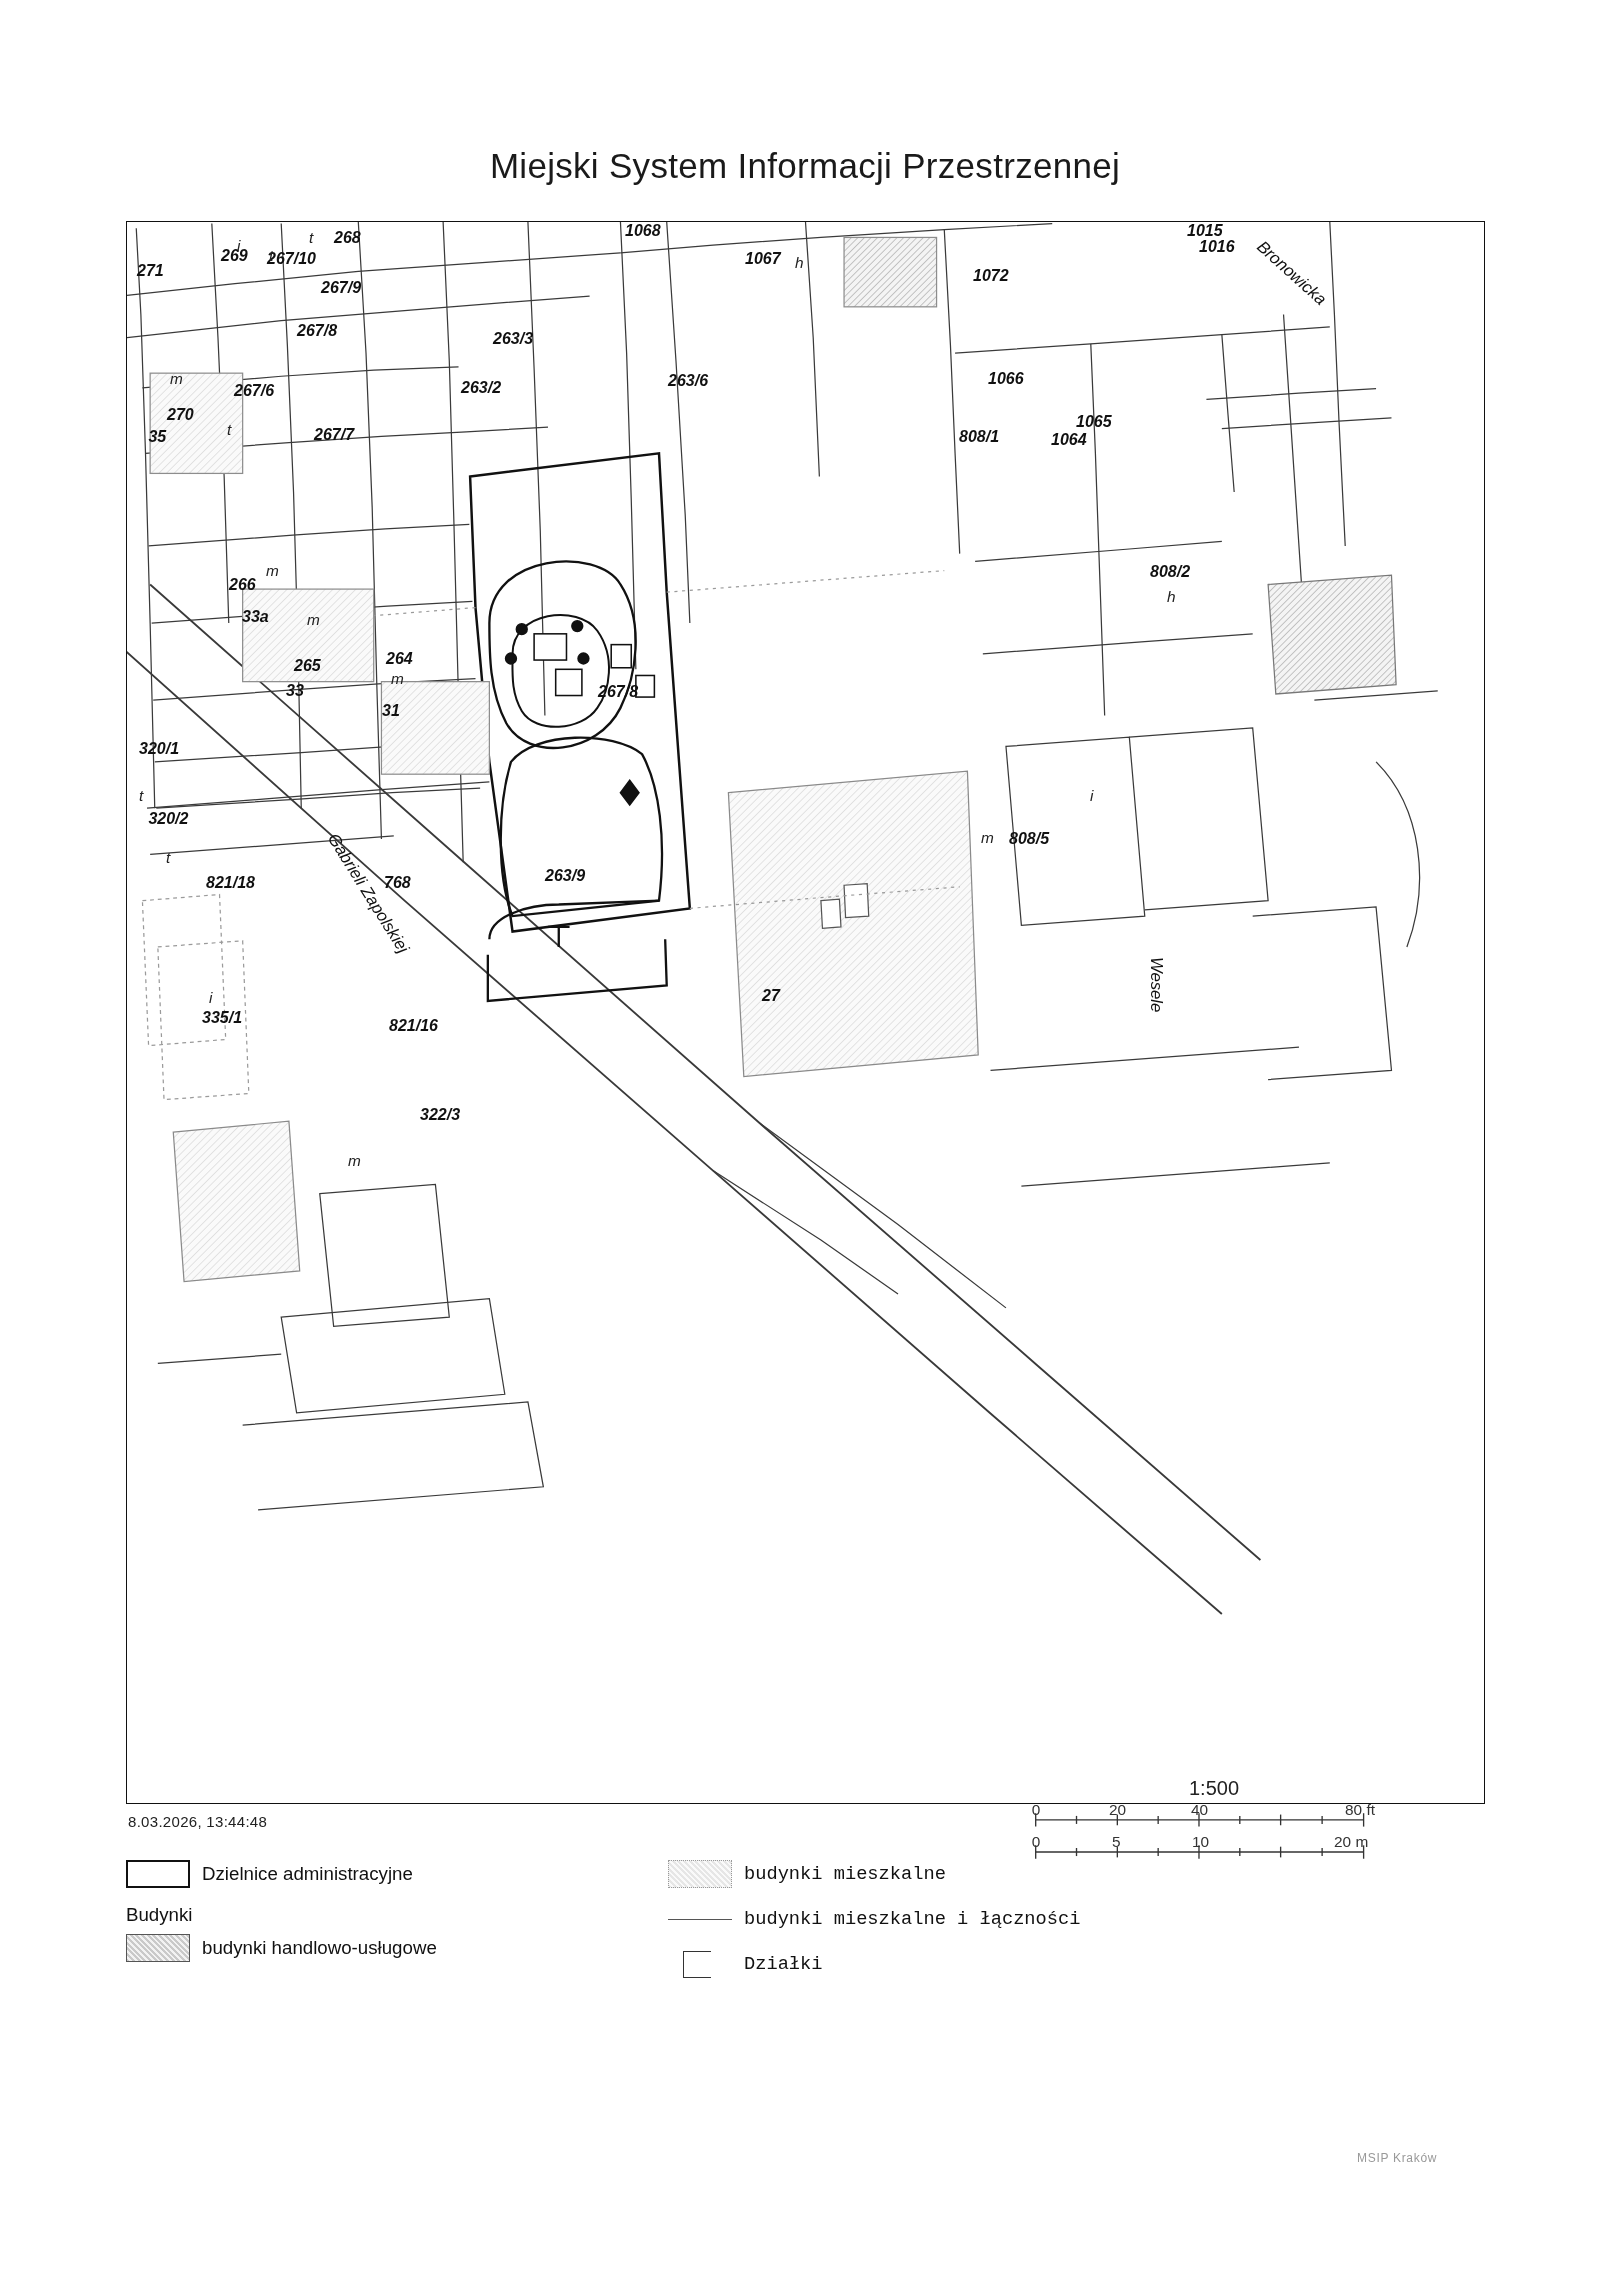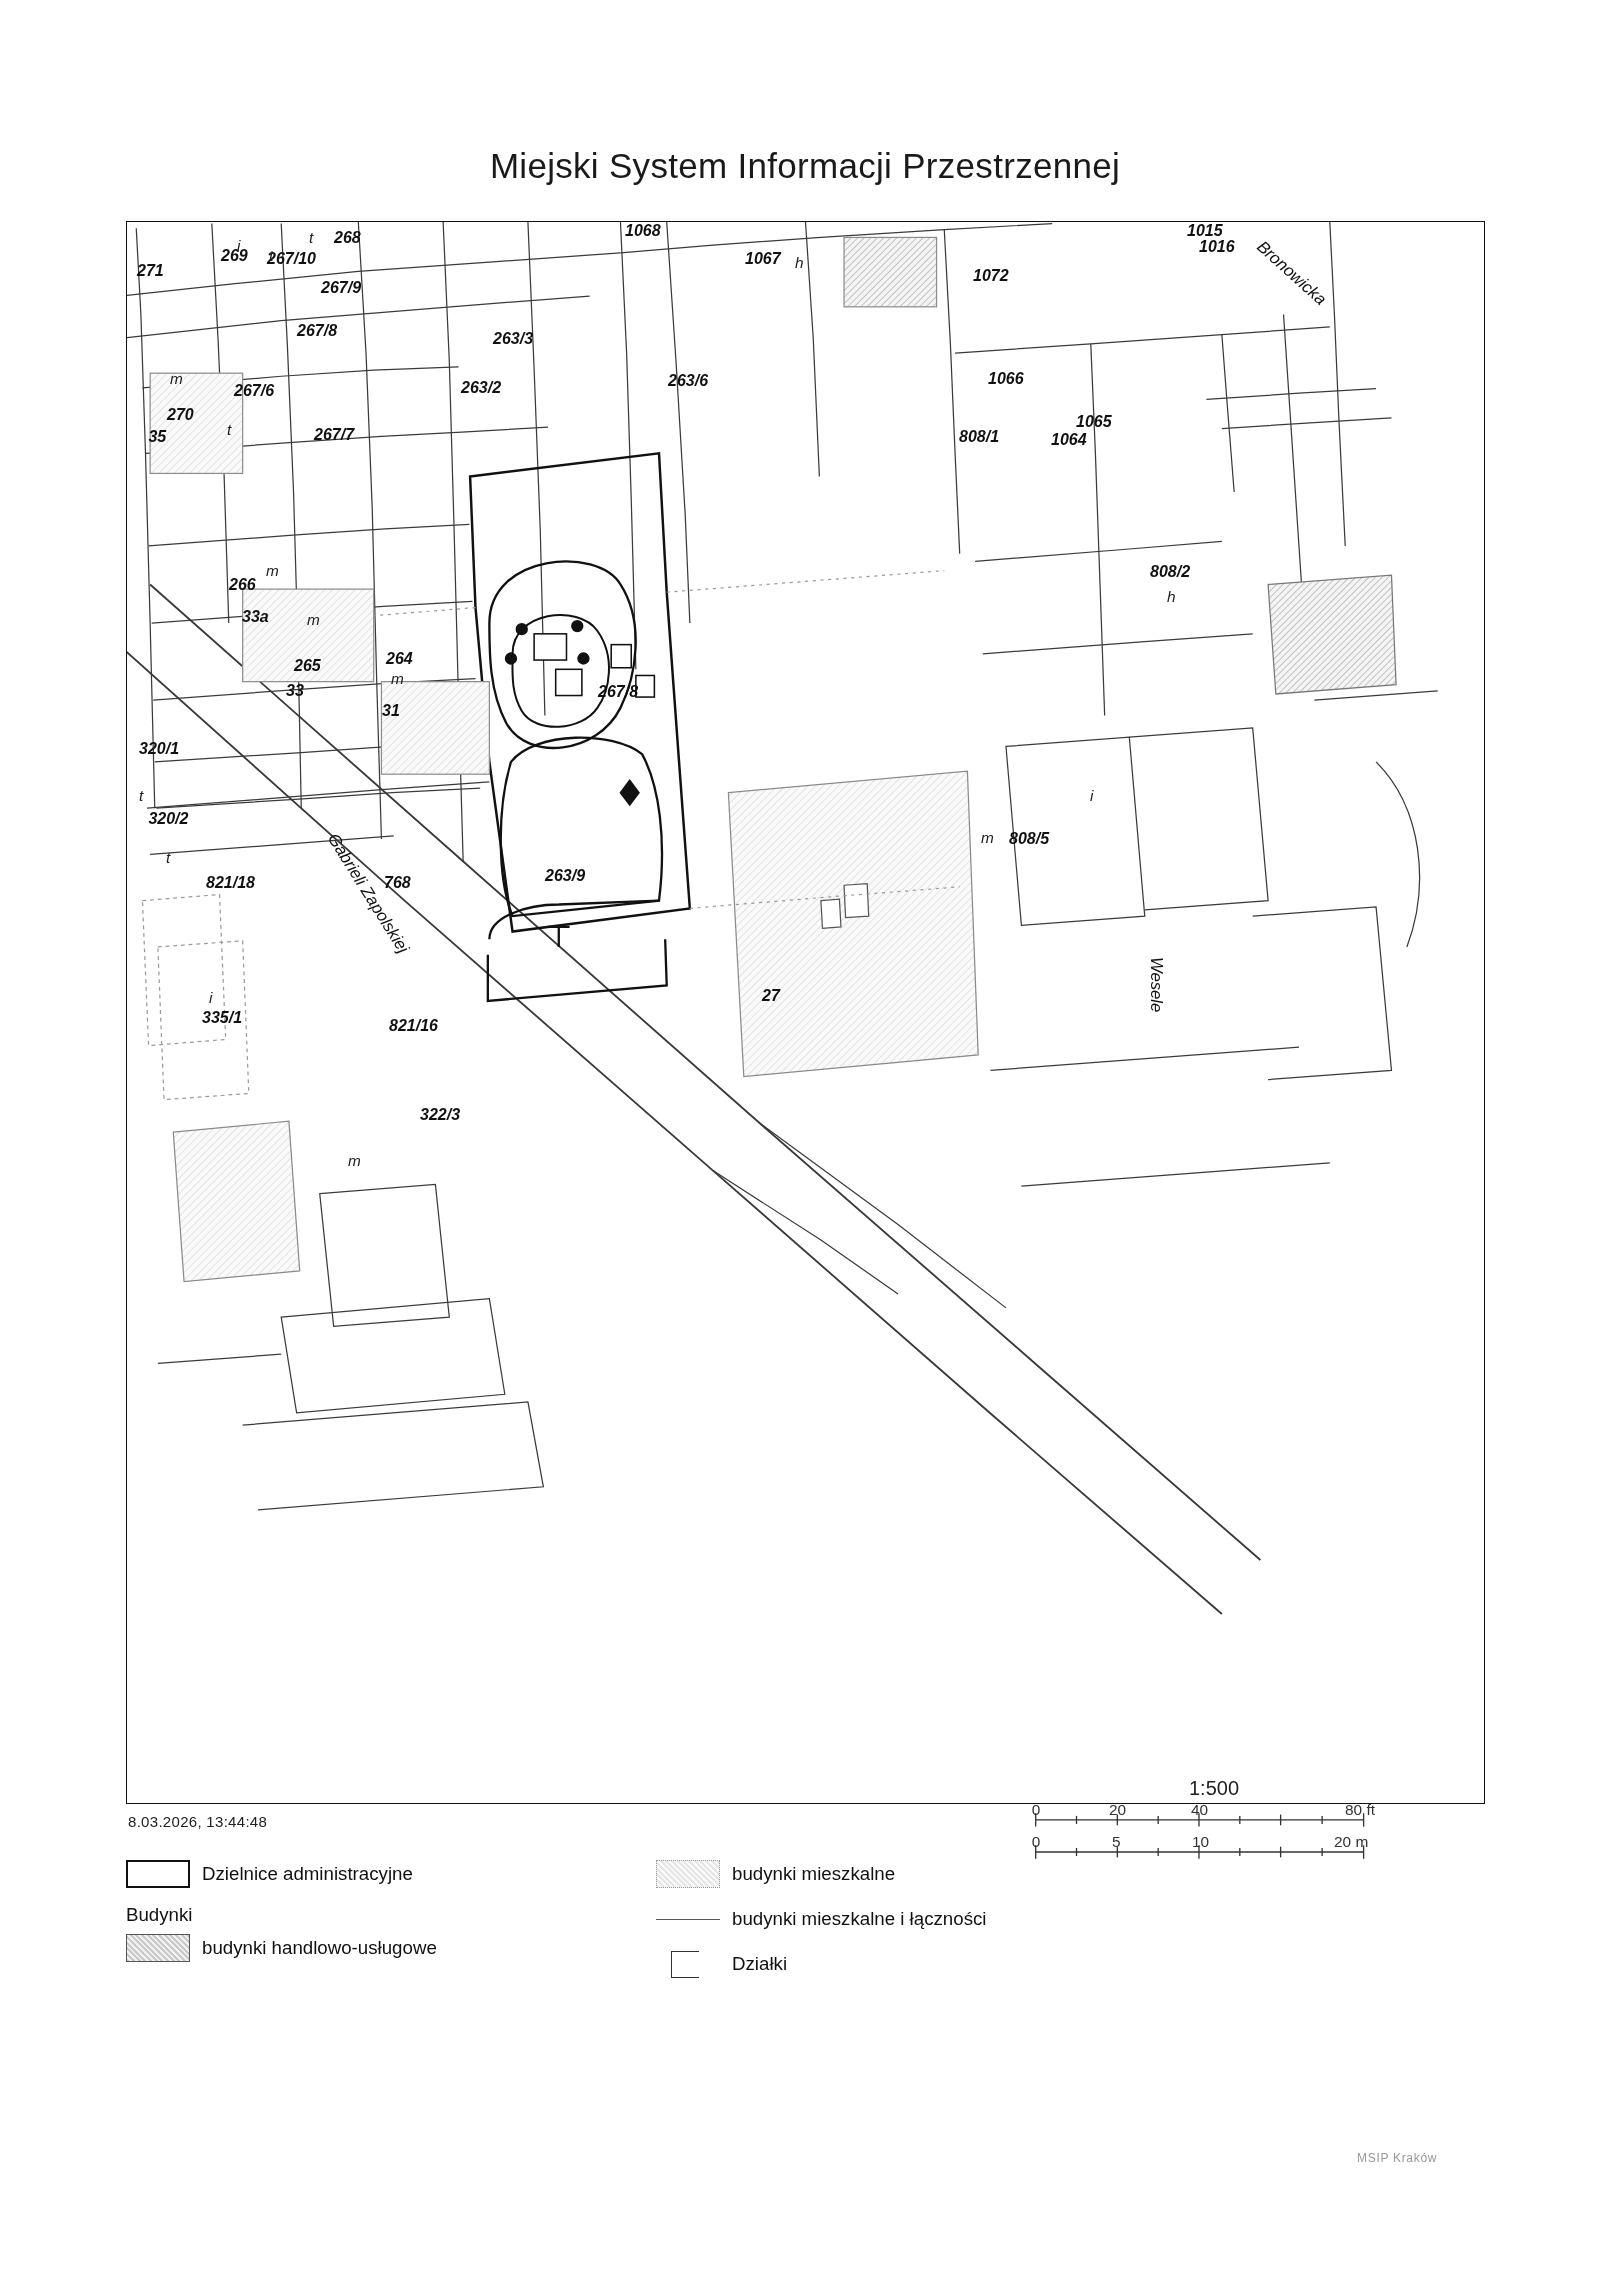--- a/index.html
+++ b/index.html
@@ -86,21 +86,21 @@
     position: absolute;
     left: 126px;
     top: 1855px;
     width: 969px;
   }
   .legend-col {
     position: absolute;
     top: 0;
   }
   .legend-col.left { left: 0; width: 468px; }
-  .legend-col.right { left: 530px; width: 414px; }
+  .legend-col.right { left: 542px; width: 414px; font-family: Liberation Mono, monospace; }
   .legend-row {
     display: flex;
     align-items: center;
     height: 37px;
     margin-bottom: 8px;
   }
   .legend-text {
     font-size: 18.7px;
     color: #111;
     margin-left: 12px;

